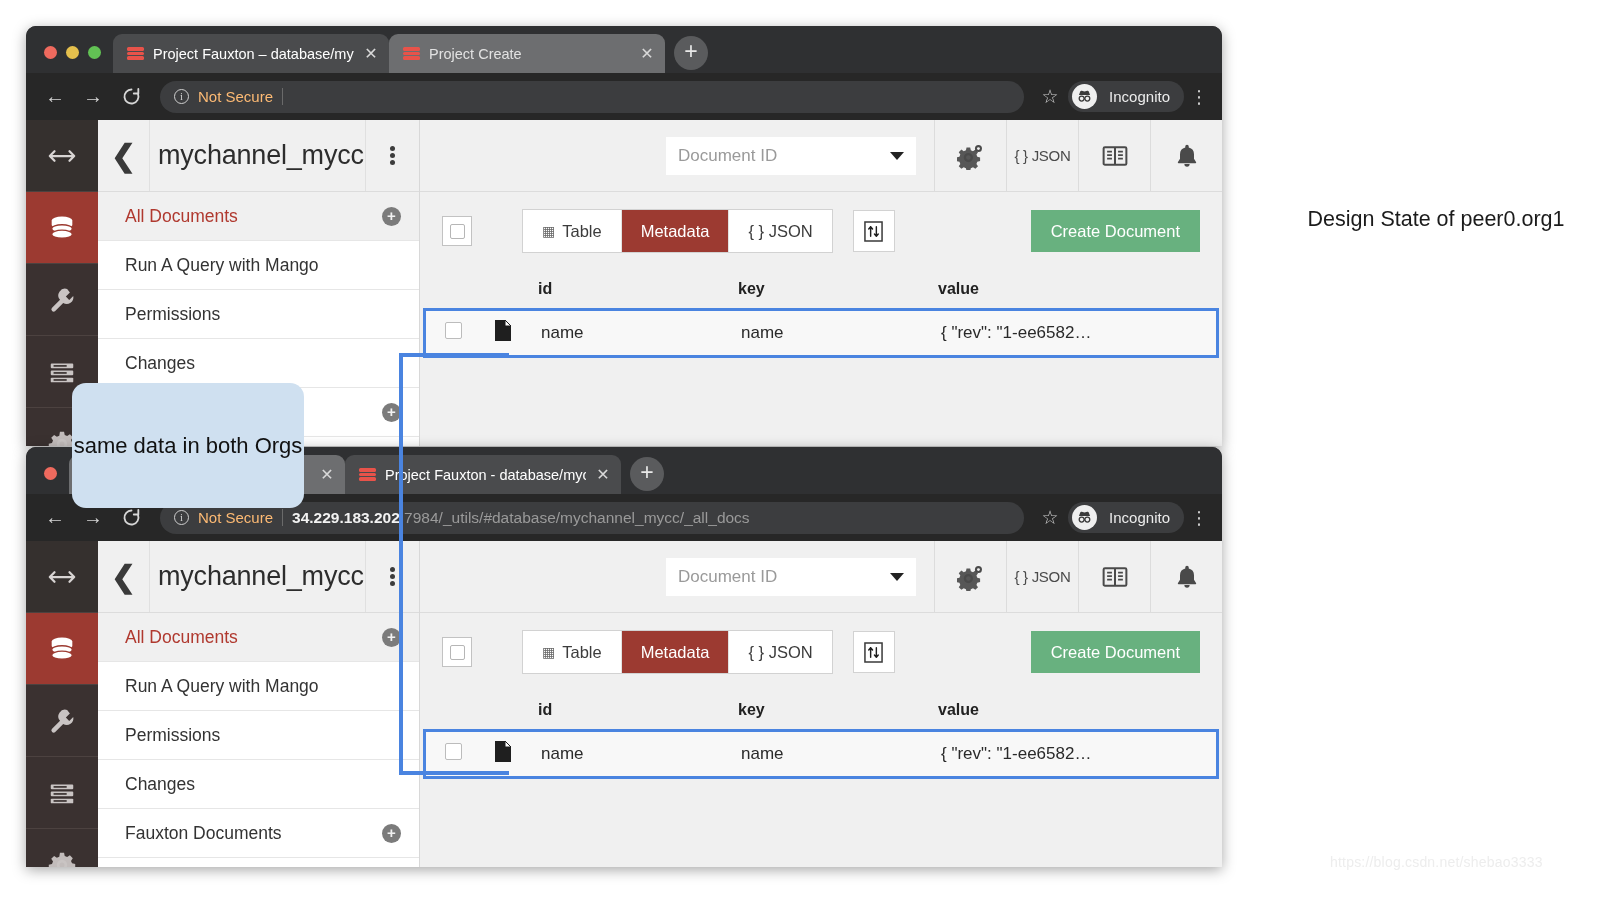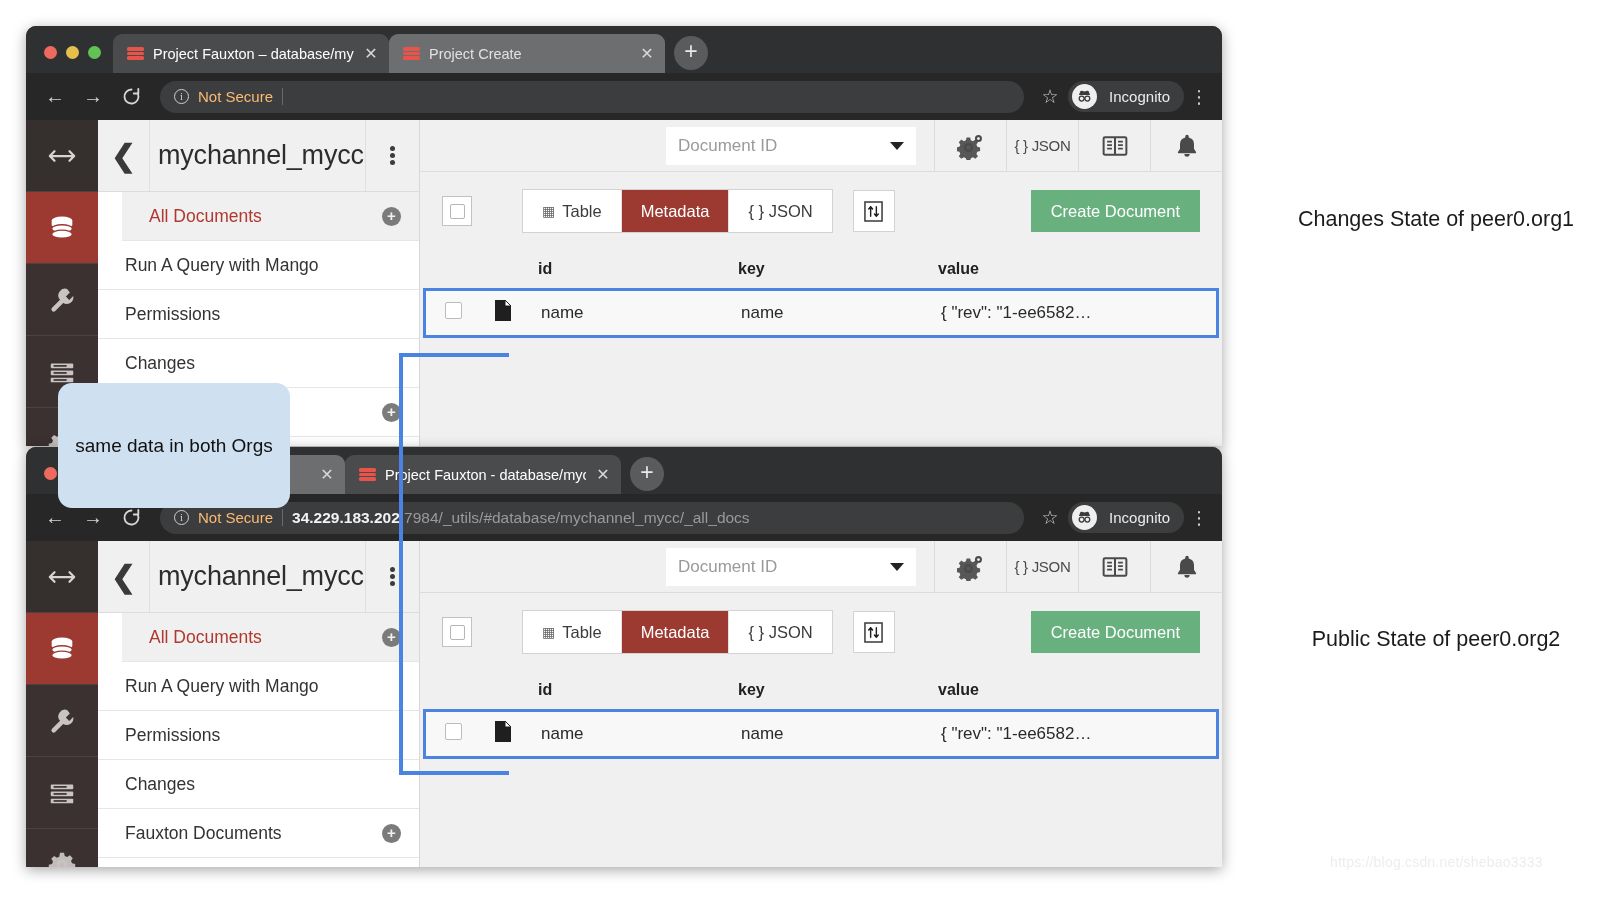--- a/index.html
+++ b/index.html
@@ -119,30 +119,30 @@
     display:flex; align-items:center; justify-content:center;
   }
   .kebab b { display:block; width:5px; height:5px; border-radius:50%; background:#3c3c3c; margin:2px 0; }
 
   .navlist { list-style:none; }
   .navlist li {
     height: 49px; display:flex; align-items:center; justify-content:space-between;
     padding: 0 18px 0 27px; border-bottom: 1px solid #e6e6e6;
     font-size: 17.5px; color: #333;
   }
-  .navlist li.sel { background:#f0f0f0; color:#b0392f;margin-left:24px; }
+  .navlist li.sel { background:#f0f0f0; color:#b0392f; }
   .plusic {
     width:19px; height:19px; border-radius:50%; background:#7b7b7b; color:#f1f1f1;
     font-size:15px; line-height:18px; text-align:center; font-weight:700; flex:0 0 19px;
   }
 
   .content { flex:1 1 auto; background:#f0f0f0; position:relative; }
 
   .topbar {
-    height: 52px; display:flex; align-items:center; background:#f0f0f0;
+    height: 72px; display:flex; align-items:center; background:#f0f0f0;
     border-bottom: 1px solid #dcdcdc;
   }
   .topbar .spacer { flex:1 1 auto; }
   .docid {
     width: 250px; height: 38px; background:#fff; display:flex; align-items:center;
     padding: 0 12px; font-size: 17px; color:#9a9a9a; justify-content:space-between;
     flex:0 0 250px; margin-right: 18px;
   }
   .caret { width:0; height:0; border-left:7px solid transparent; border-right:7px solid transparent; border-top:8px solid #222; }
   .tbicon {
@@ -186,24 +186,24 @@
 
   .docrow {
     display:flex; align-items:center; height: 50px; background:#f8f8f8;
     border: 3px solid #4a84e0; margin: 0 3px; padding: 0 19px; font-size: 17px; color:#2a2a2a;
   }
   .docrow .rcb { width:17px; height:17px; border:1px solid #bcbcbc; background:#fff; border-radius:2px; }
   .docicon svg { width: 20px; height: 23px; }
 
   
   .callout {
-    position: absolute; left: 58px; top: 383px; width: 232px; height: 125px;
+    position: absolute; left: 72px; top: 383px; width: 232px; height: 125px;
     background: #cfe0f0; border-radius: 14px;
     display: flex; align-items: center; justify-content: center; text-align: right;
-    font-size: 19px; color: #111; line-height: 1.35; z-index: 40;
+    font-size: 22px; color: #111; line-height: 1.35; z-index: 40;
   }
   .sidelabel {
     position: absolute; text-align:center; font-size: 21.5px; color: #1b1b1b; line-height: 1.4;
   }
   .sl1 { left: 1296px; top: 204px; width: 280px; }
   .sl2 { left: 1296px; top: 624px; width: 280px; }
   .watermark {
     position:absolute; left: 1330px; top: 854px; font-size: 14px; color:#ededed;
     letter-spacing: 0.2px;
   }
@@ -646,16 +646,15 @@
           <span class="id-col">name</span>
           <span class="key-col">name</span>
           <span class="val-col">{ "rev": "1-ee6582…</span>
         </div>
       </div>
     </div>
   </div>
 
   <div class="callout">same data in both Orgs</div>
 
-  <div class="sidelabel sl1">Changes State of peer0.org1</div>
-  <div class="sidelabel sl2">Public State of peer0.org2</div>
+  <div class="sidelabel sl1">Design State of peer0.org1</div>
   <div class="watermark">https://blog.csdn.net/shebao3333</div>
 </div>
 
 </body></html>

